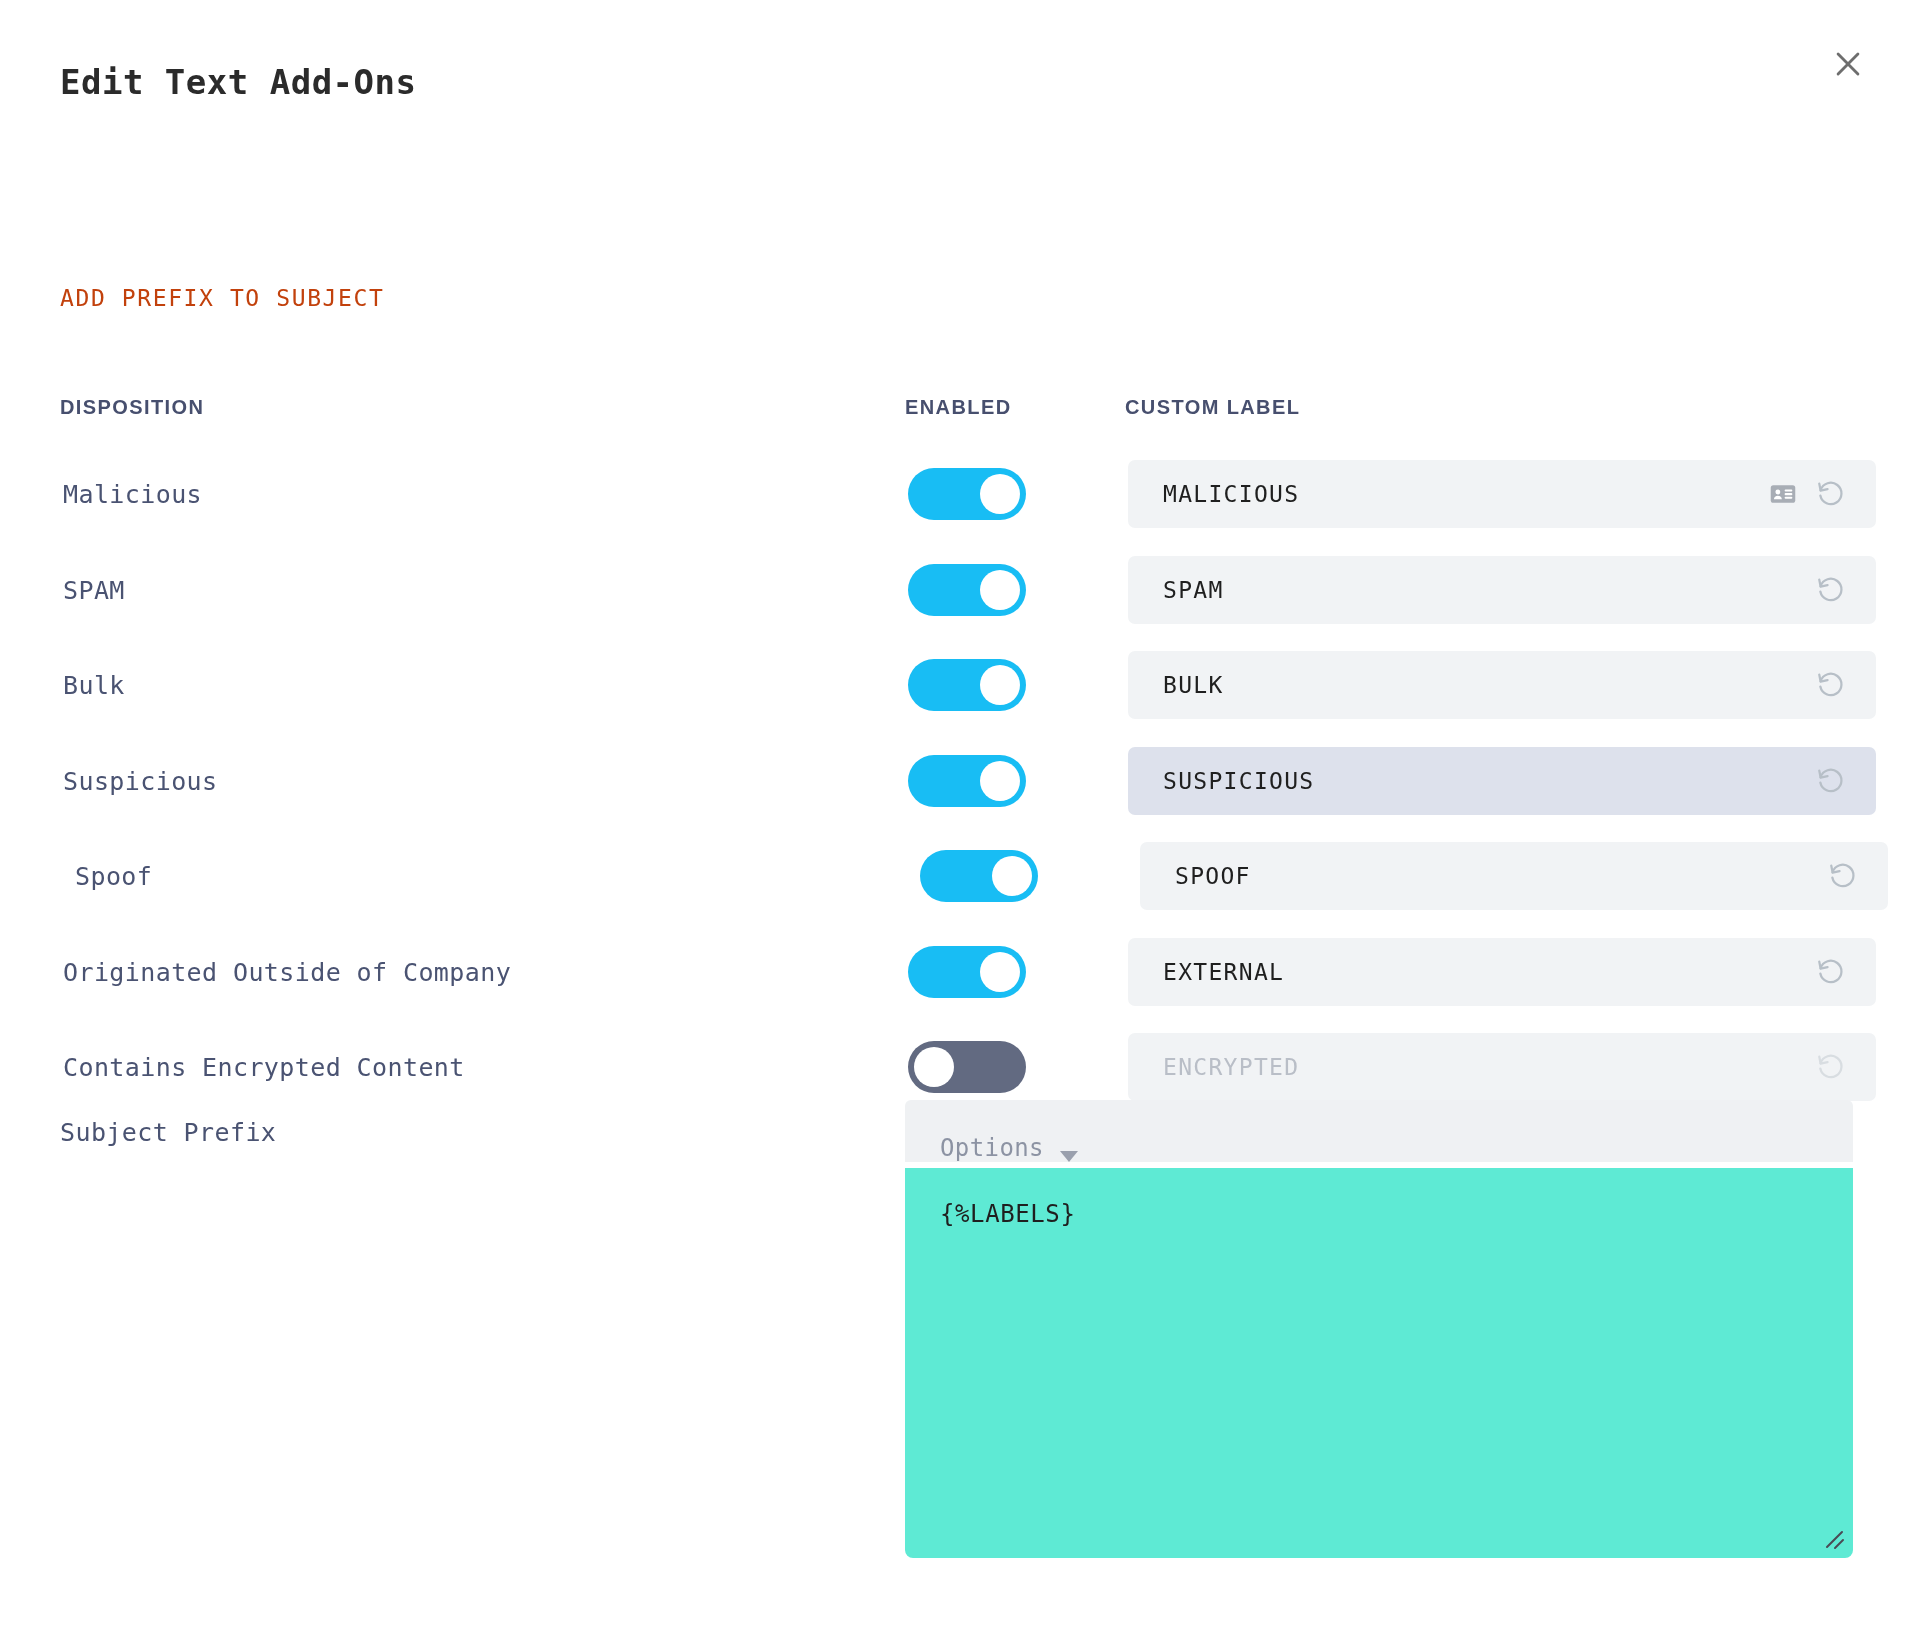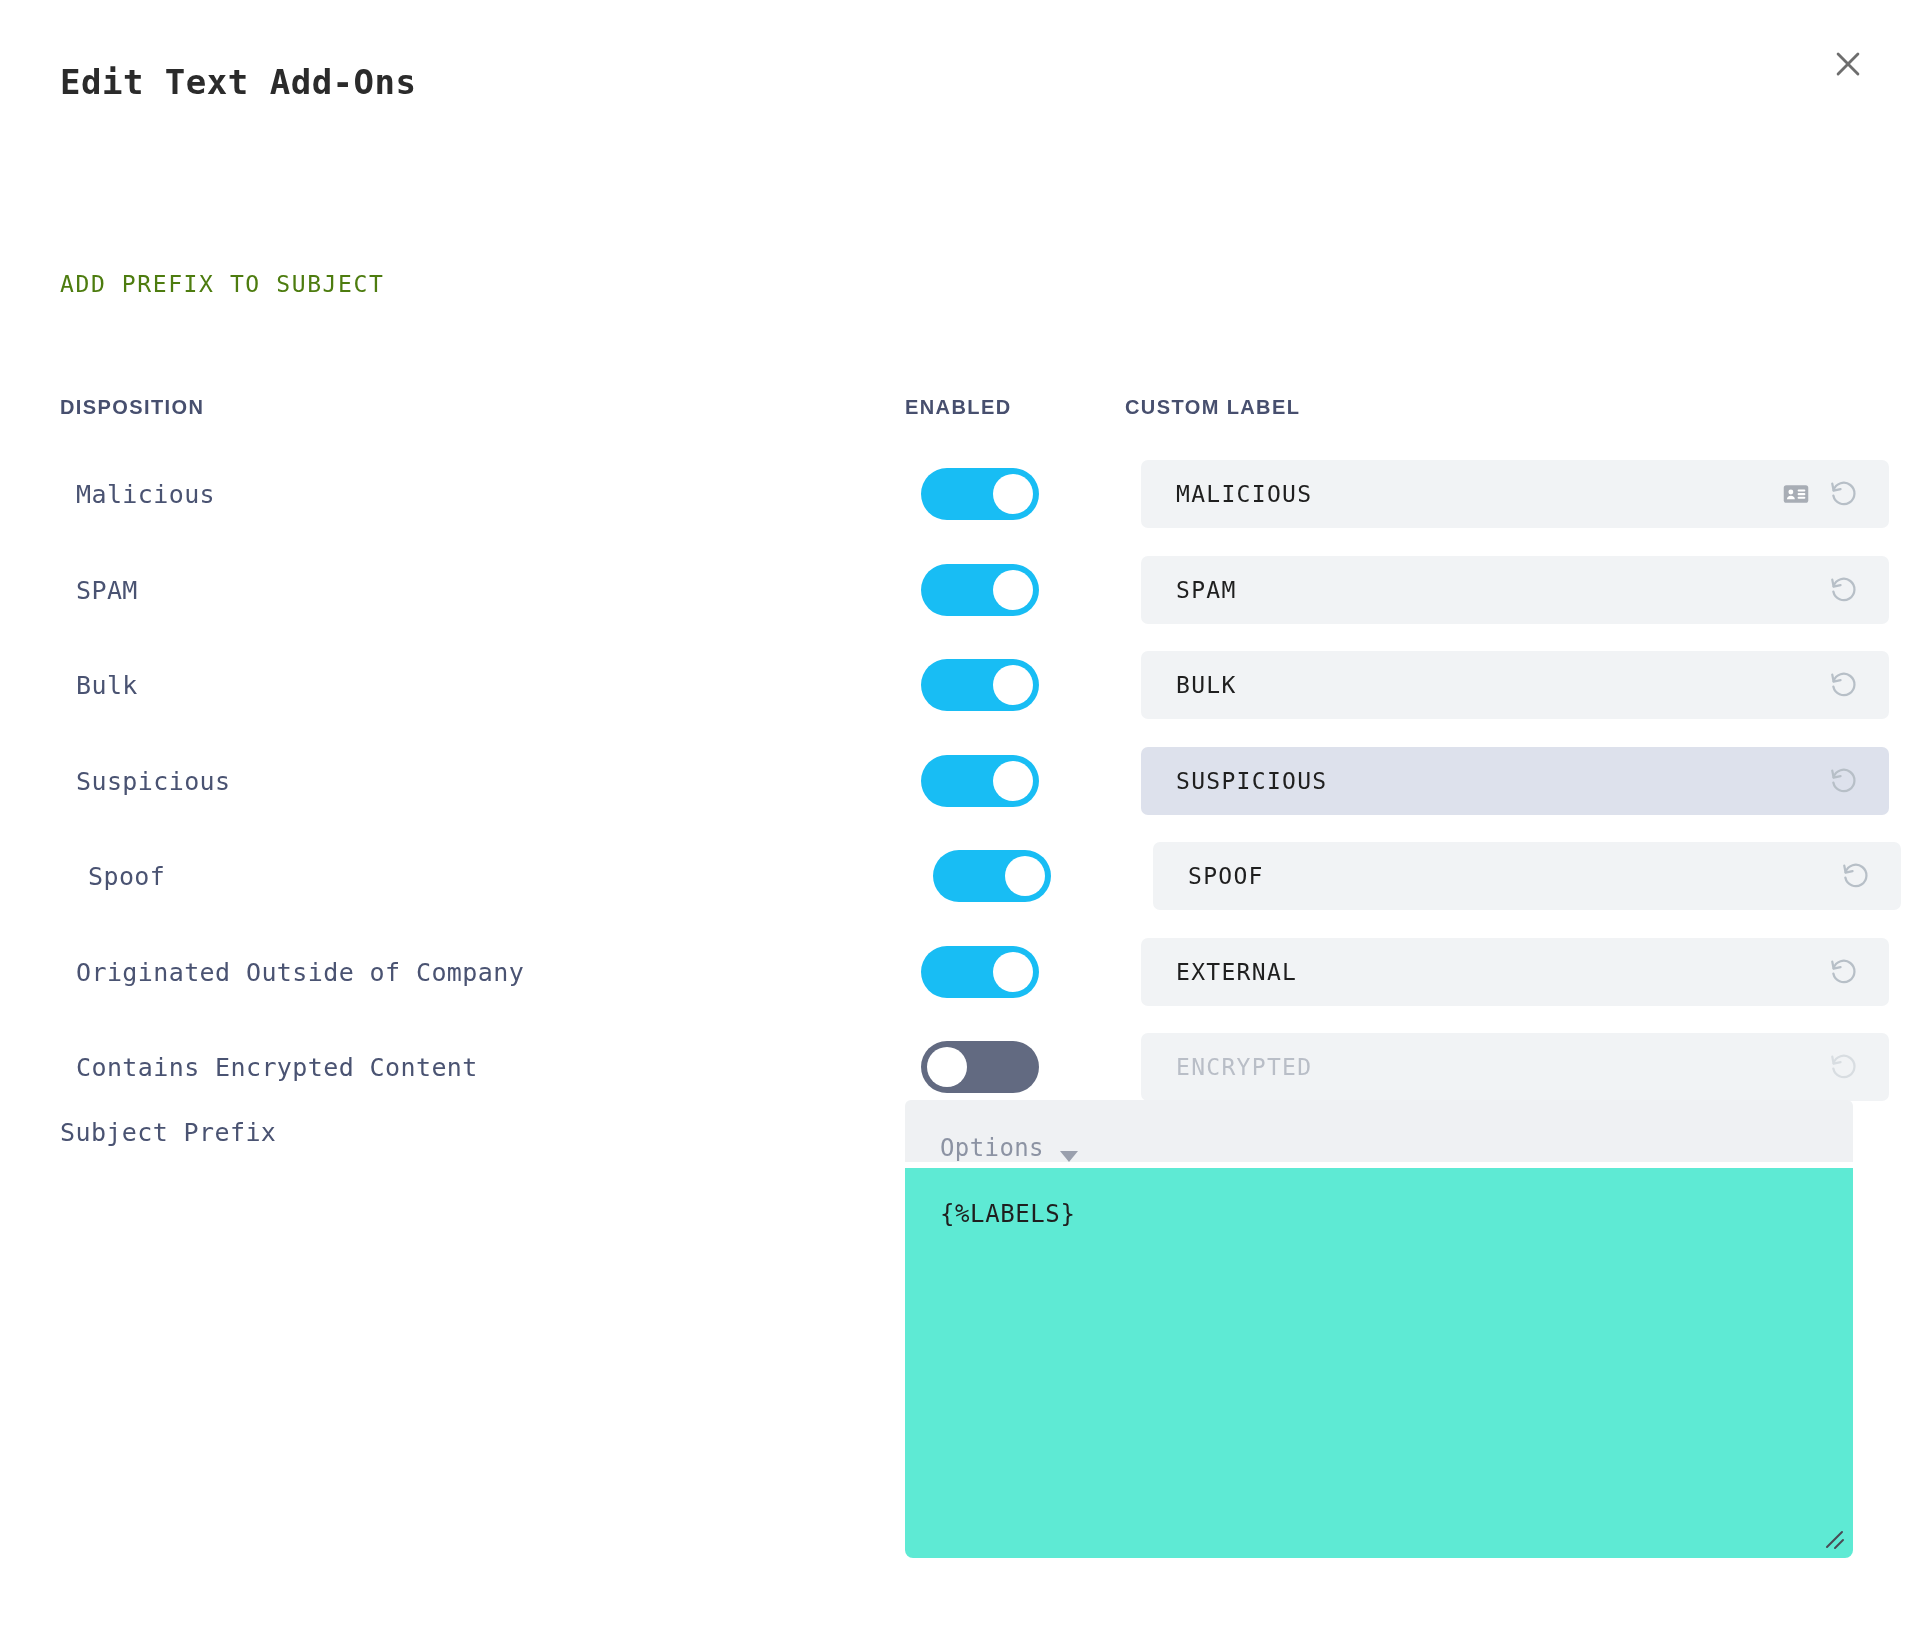--- a/index.html
+++ b/index.html
@@ -36,45 +36,45 @@
     align-items: center;
     justify-content: center;
     cursor: pointer;
   }
   #close-button svg { display: block; }
 
   
   #section-title {
     position: absolute;
     left: 60px;
-    top: 271px;
+    top: 285px;
     font-size: 23px;
     letter-spacing: 1.6px;
-    color: #4d7c0f;
+    color: #c2410c;
     font-family: "DejaVu Sans Mono", "Liberation Mono", monospace;
   }
 
   
   .col-header {
     position: absolute;
     top: 396px;
     font-size: 20px;
     letter-spacing: 1.4px;
     color: #474f6e;
     font-family: "Liberation Sans", sans-serif;
     font-weight: 700;
   }
   #col-disposition { left: 60px; }
   #col-enabled    { left: 905px; }
   #col-custom     { left: 1125px; }
 
   
   .row {
     position: absolute;
-    left: 16px;
+    left: 3px;
     width: 1788px;
     height: 92px;
   }
   .row-label {
     position: absolute;
     left: 60px;
     top: 50%;
     transform: translateY(-50%);
     font-size: 25px;
     color: #4a5372;

